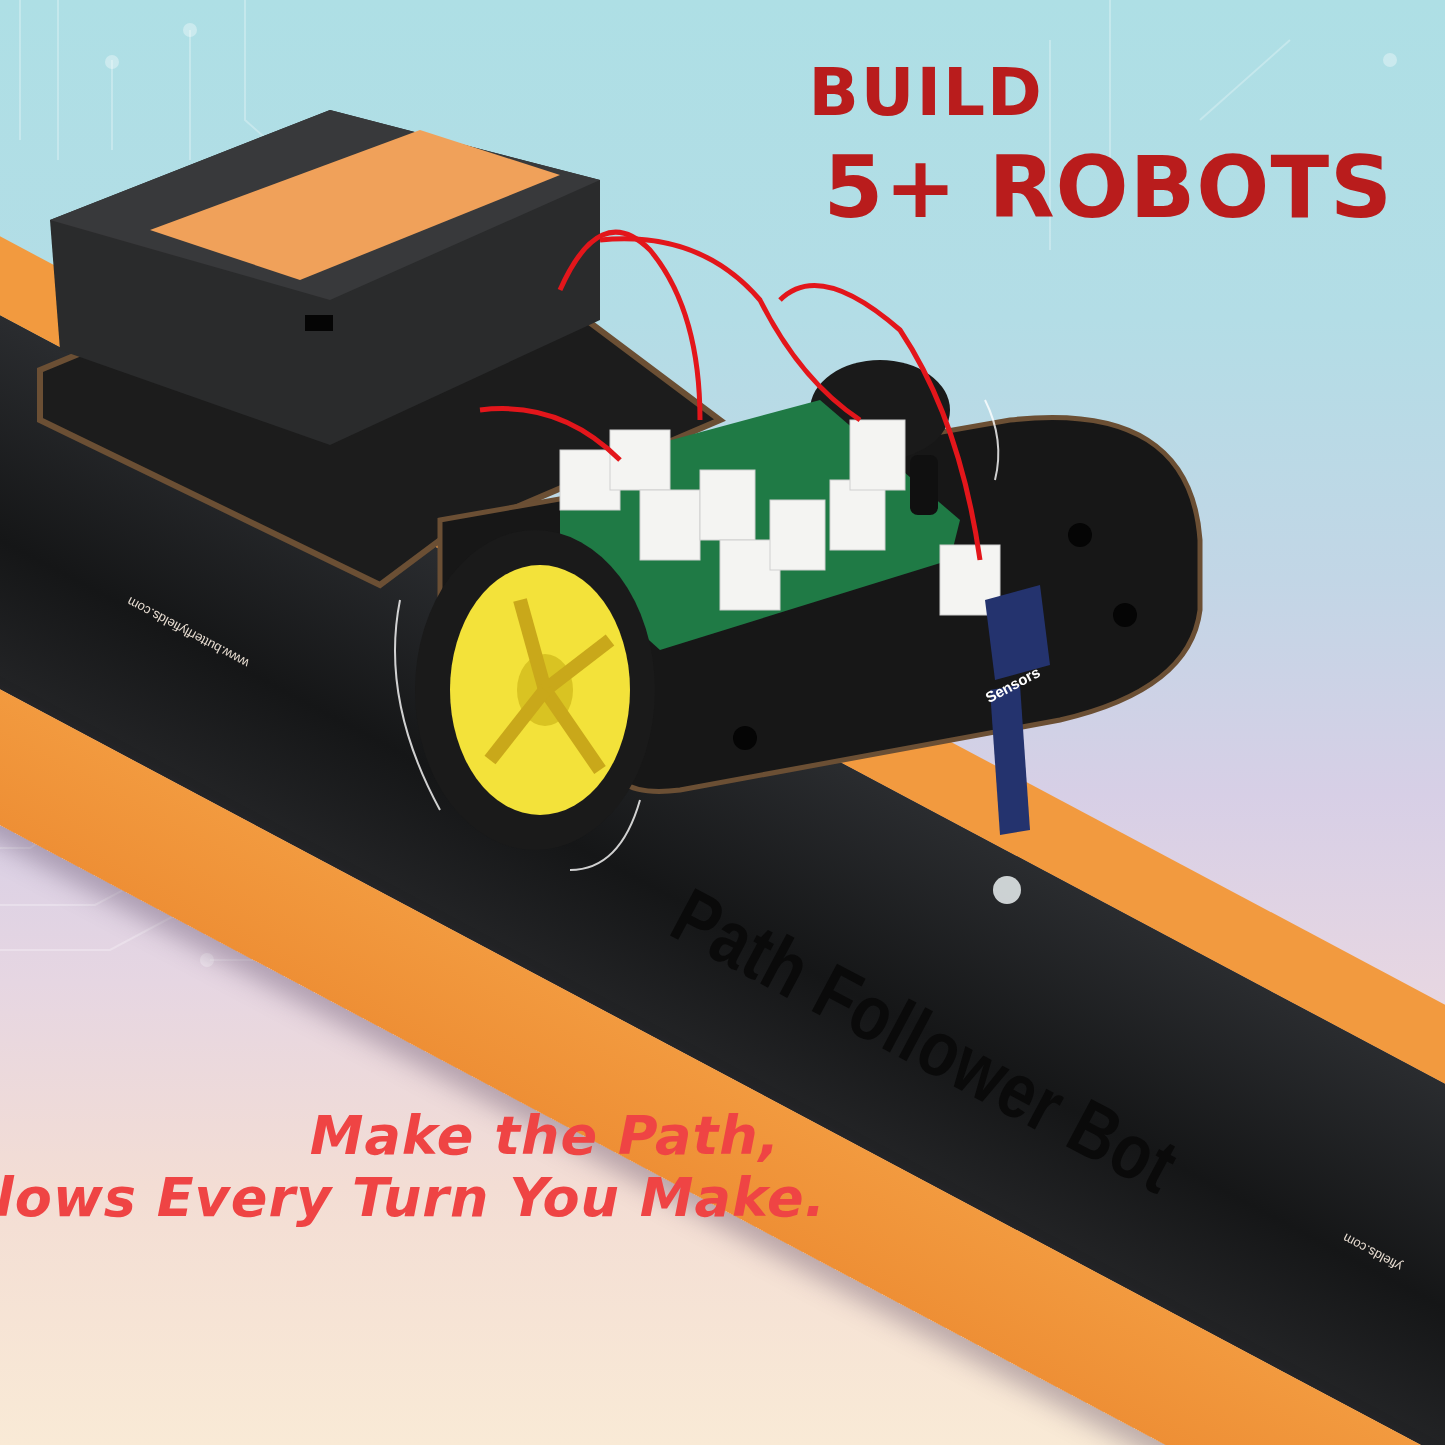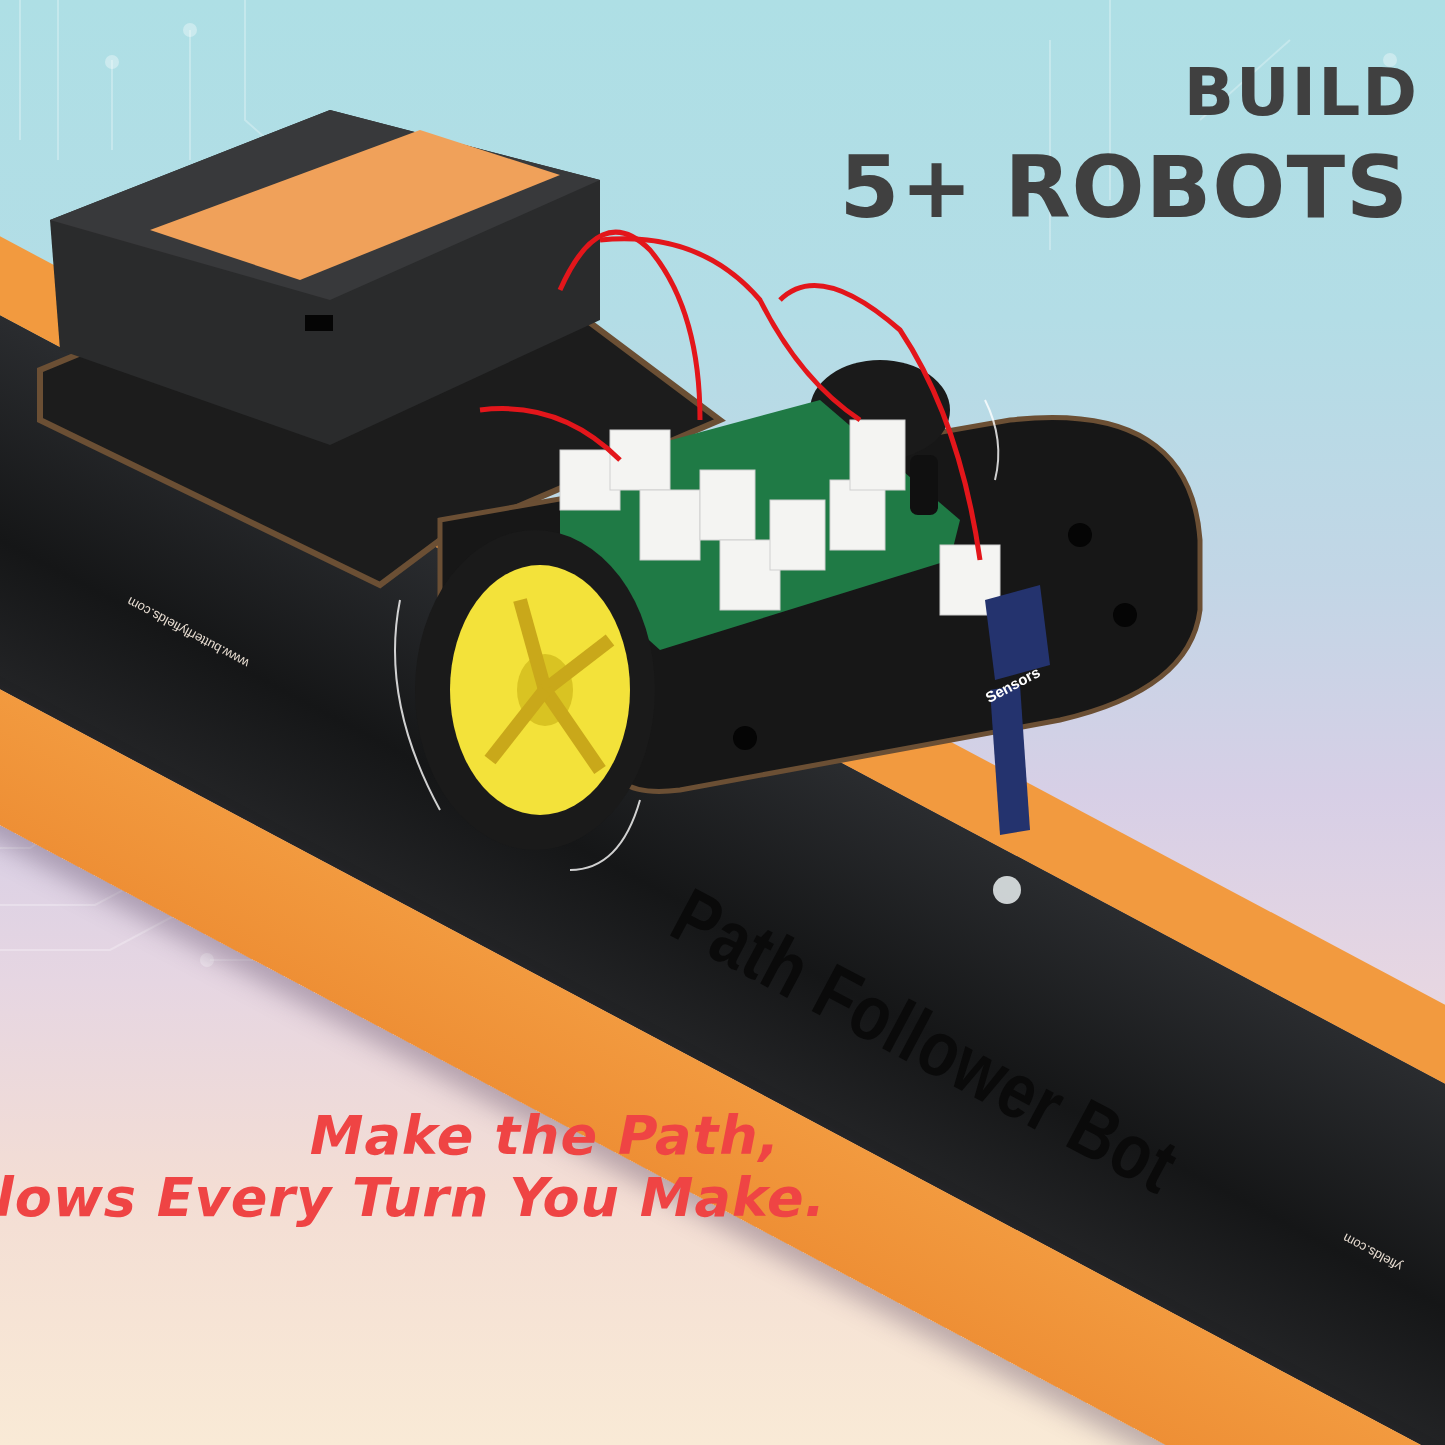--- a/index.html
+++ b/index.html
@@ -13,21 +13,21 @@
   .track-orange-top { position:absolute; left:0; top:0; width:100%; height:70px; background:#f29a3f; }
   .track-black { position:absolute; left:0; top:70px; width:100%; height:330px; background:#1d1e20;
     background-image: linear-gradient(180deg, #2a2c2f 0%, #151617 60%, #232426 100%); }
   .track-orange-bot { position:absolute; left:0; top:400px; width:100%; height:120px;
     background: linear-gradient(180deg,#f29a3f,#ee8f35); box-shadow: 0 16px 24px rgba(80,60,90,0.35); }
   .url-text { position:absolute; color:#fff3e6; font-size:13px; font-family:"Liberation Sans",sans-serif; opacity:0.9; }
   .band-label { position:absolute; left:700px; top:870px; transform: rotate(28deg); transform-origin: 0 0;
     font-family:"Liberation Sans", sans-serif; font-weight:bold; font-size:78px; color:#0a0a0a;
     letter-spacing:1px; white-space:nowrap; transform: rotate(28deg) scaleX(0.82); }
   .chassis { position:absolute; left:40px; top:300px; width:1160px; height:420px; }
-  .headline { position:absolute; right:36px; top:60px; text-align:right; color:#404040;
+  .headline { position:absolute; right:52px; top:60px; text-align:left; color:#b91c1c;
     font-family:"DejaVu Sans", sans-serif; font-weight:bold; line-height:1; }
   .headline .l1 { font-size:66px; letter-spacing:2px; display:block; margin-right:-10px; }
   .headline .l2 { font-size:86px; letter-spacing:1px; display:block; margin-top:18px;margin-left:15px; }
   .tagline { position:absolute; left:0; top:1105px; width:930px; text-align:center; color:#ef4444;
     font-family:"DejaVu Sans", sans-serif; font-weight:bold; font-size:54px; line-height:62px; letter-spacing:1px;font-style:italic; }
   .tagline .t3 { display:block; margin-left:-200px; width:1130px; }
 </style>
 </head>
 <body>
 

